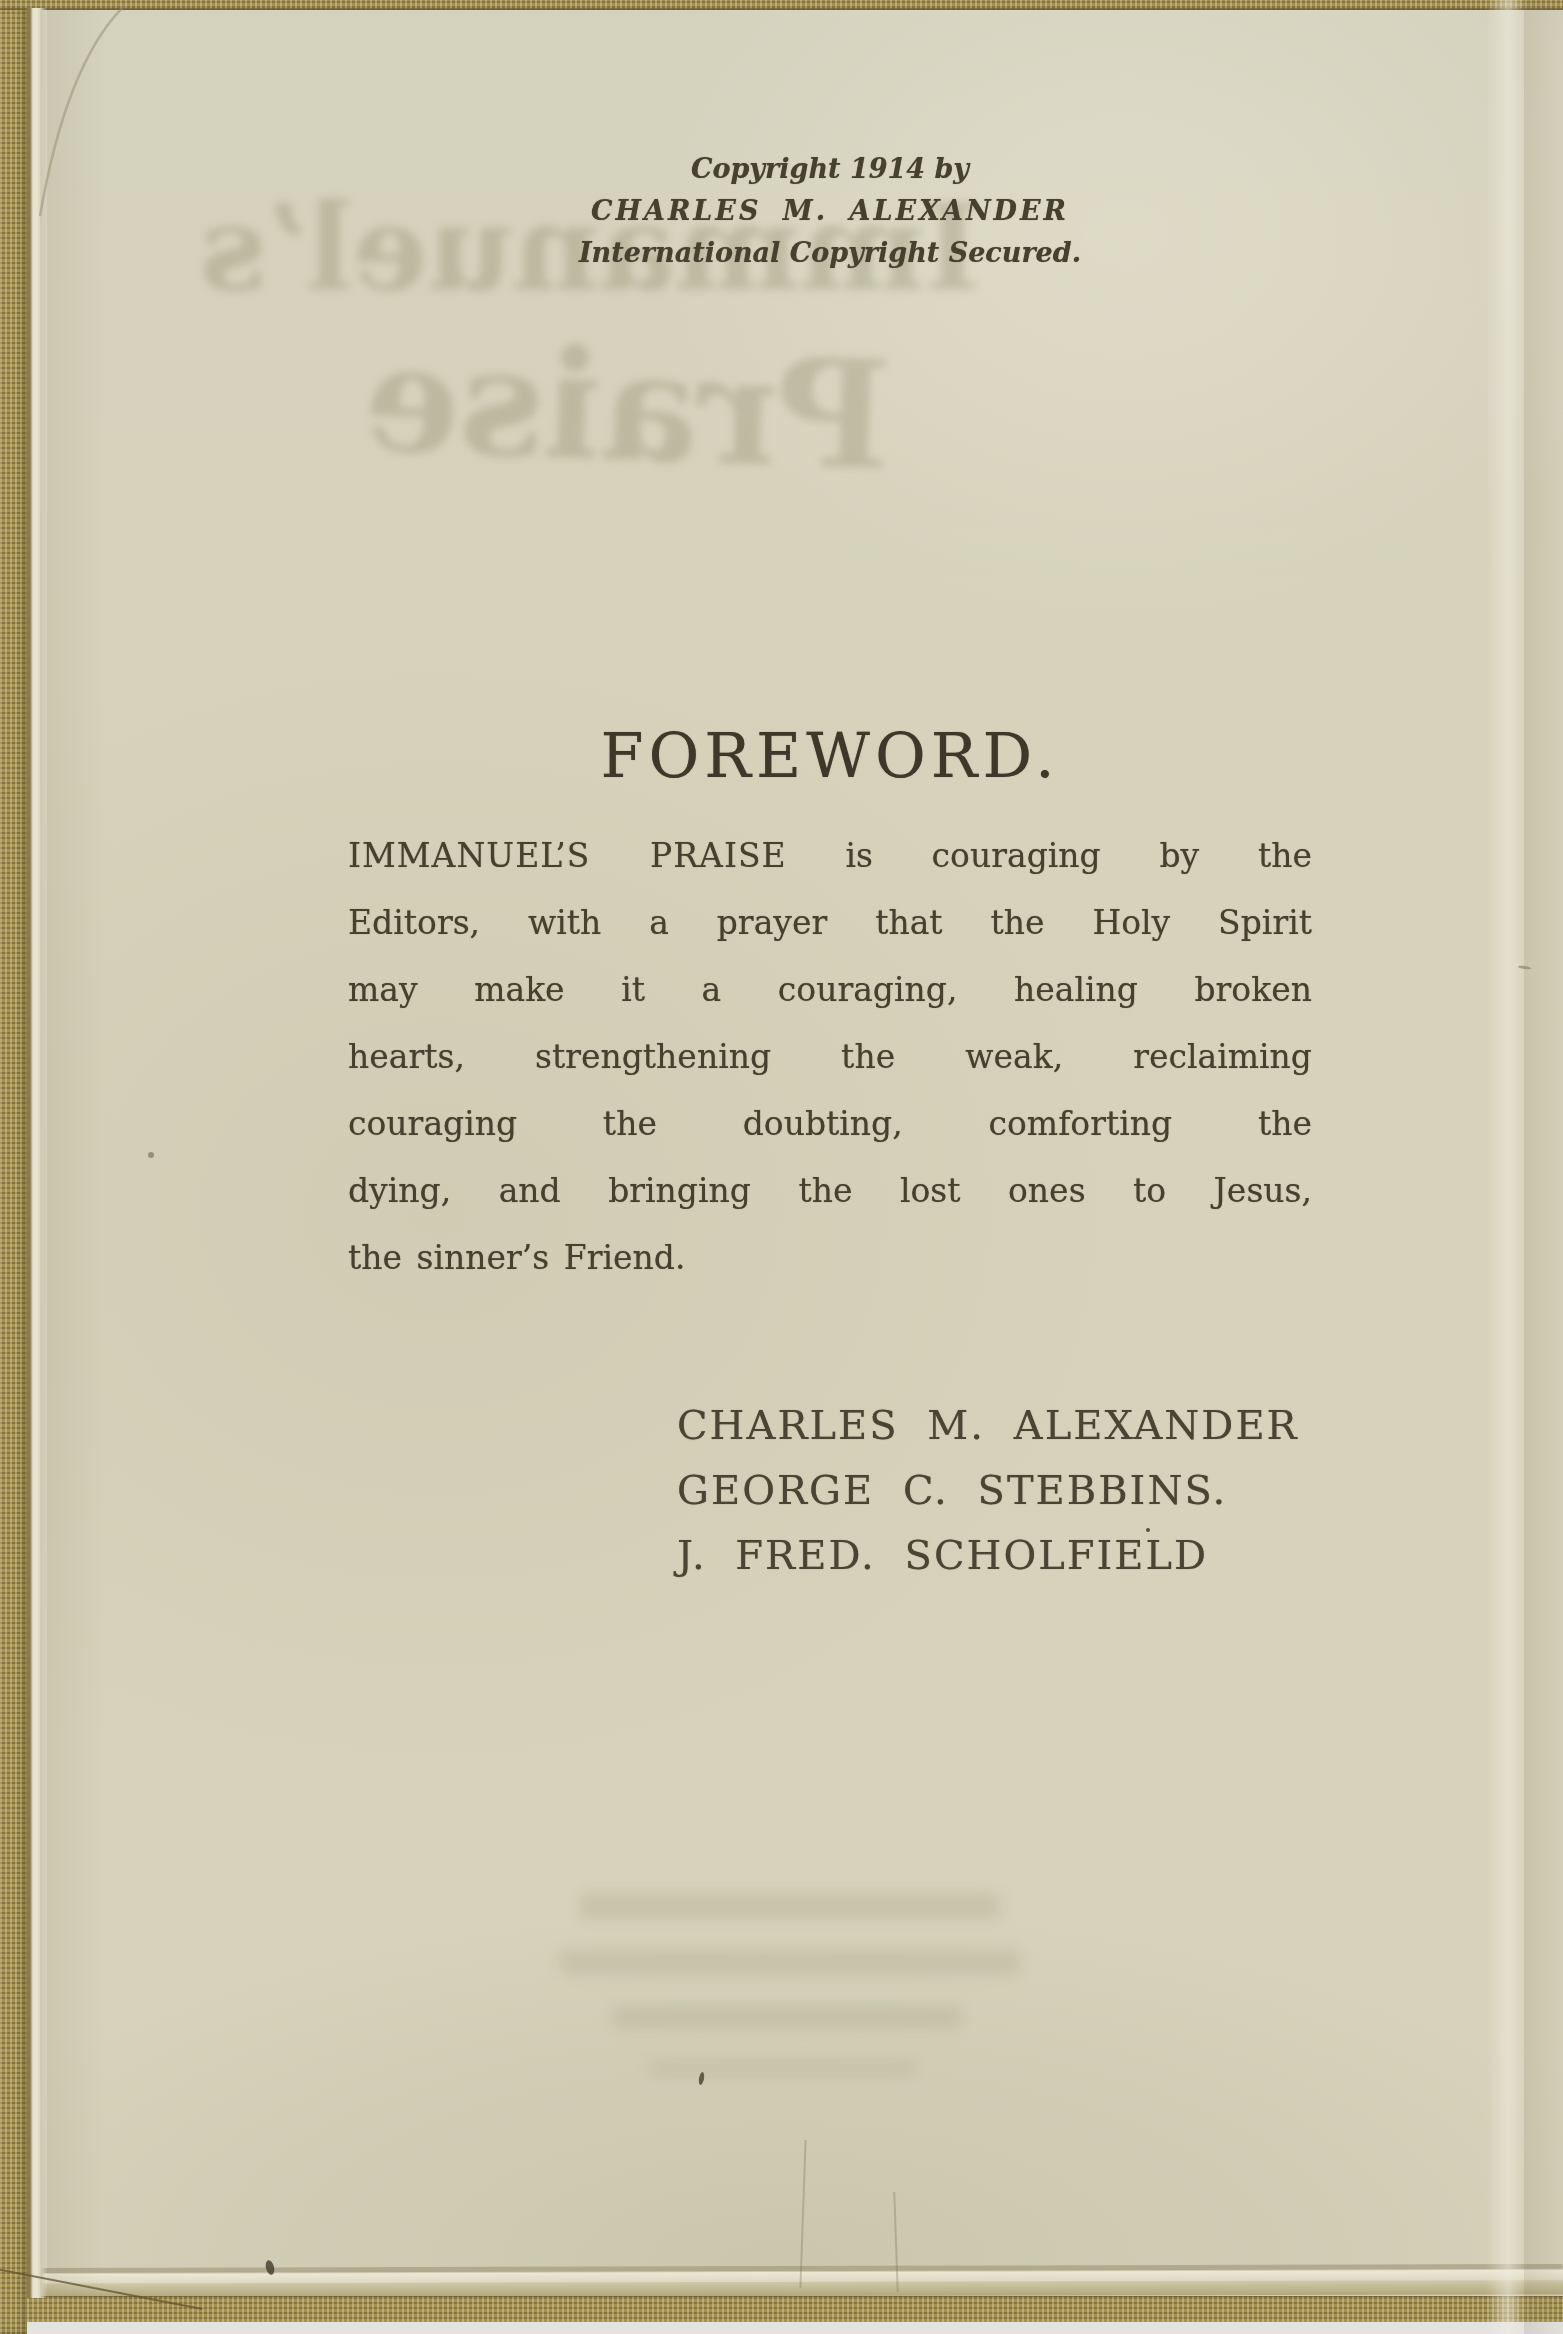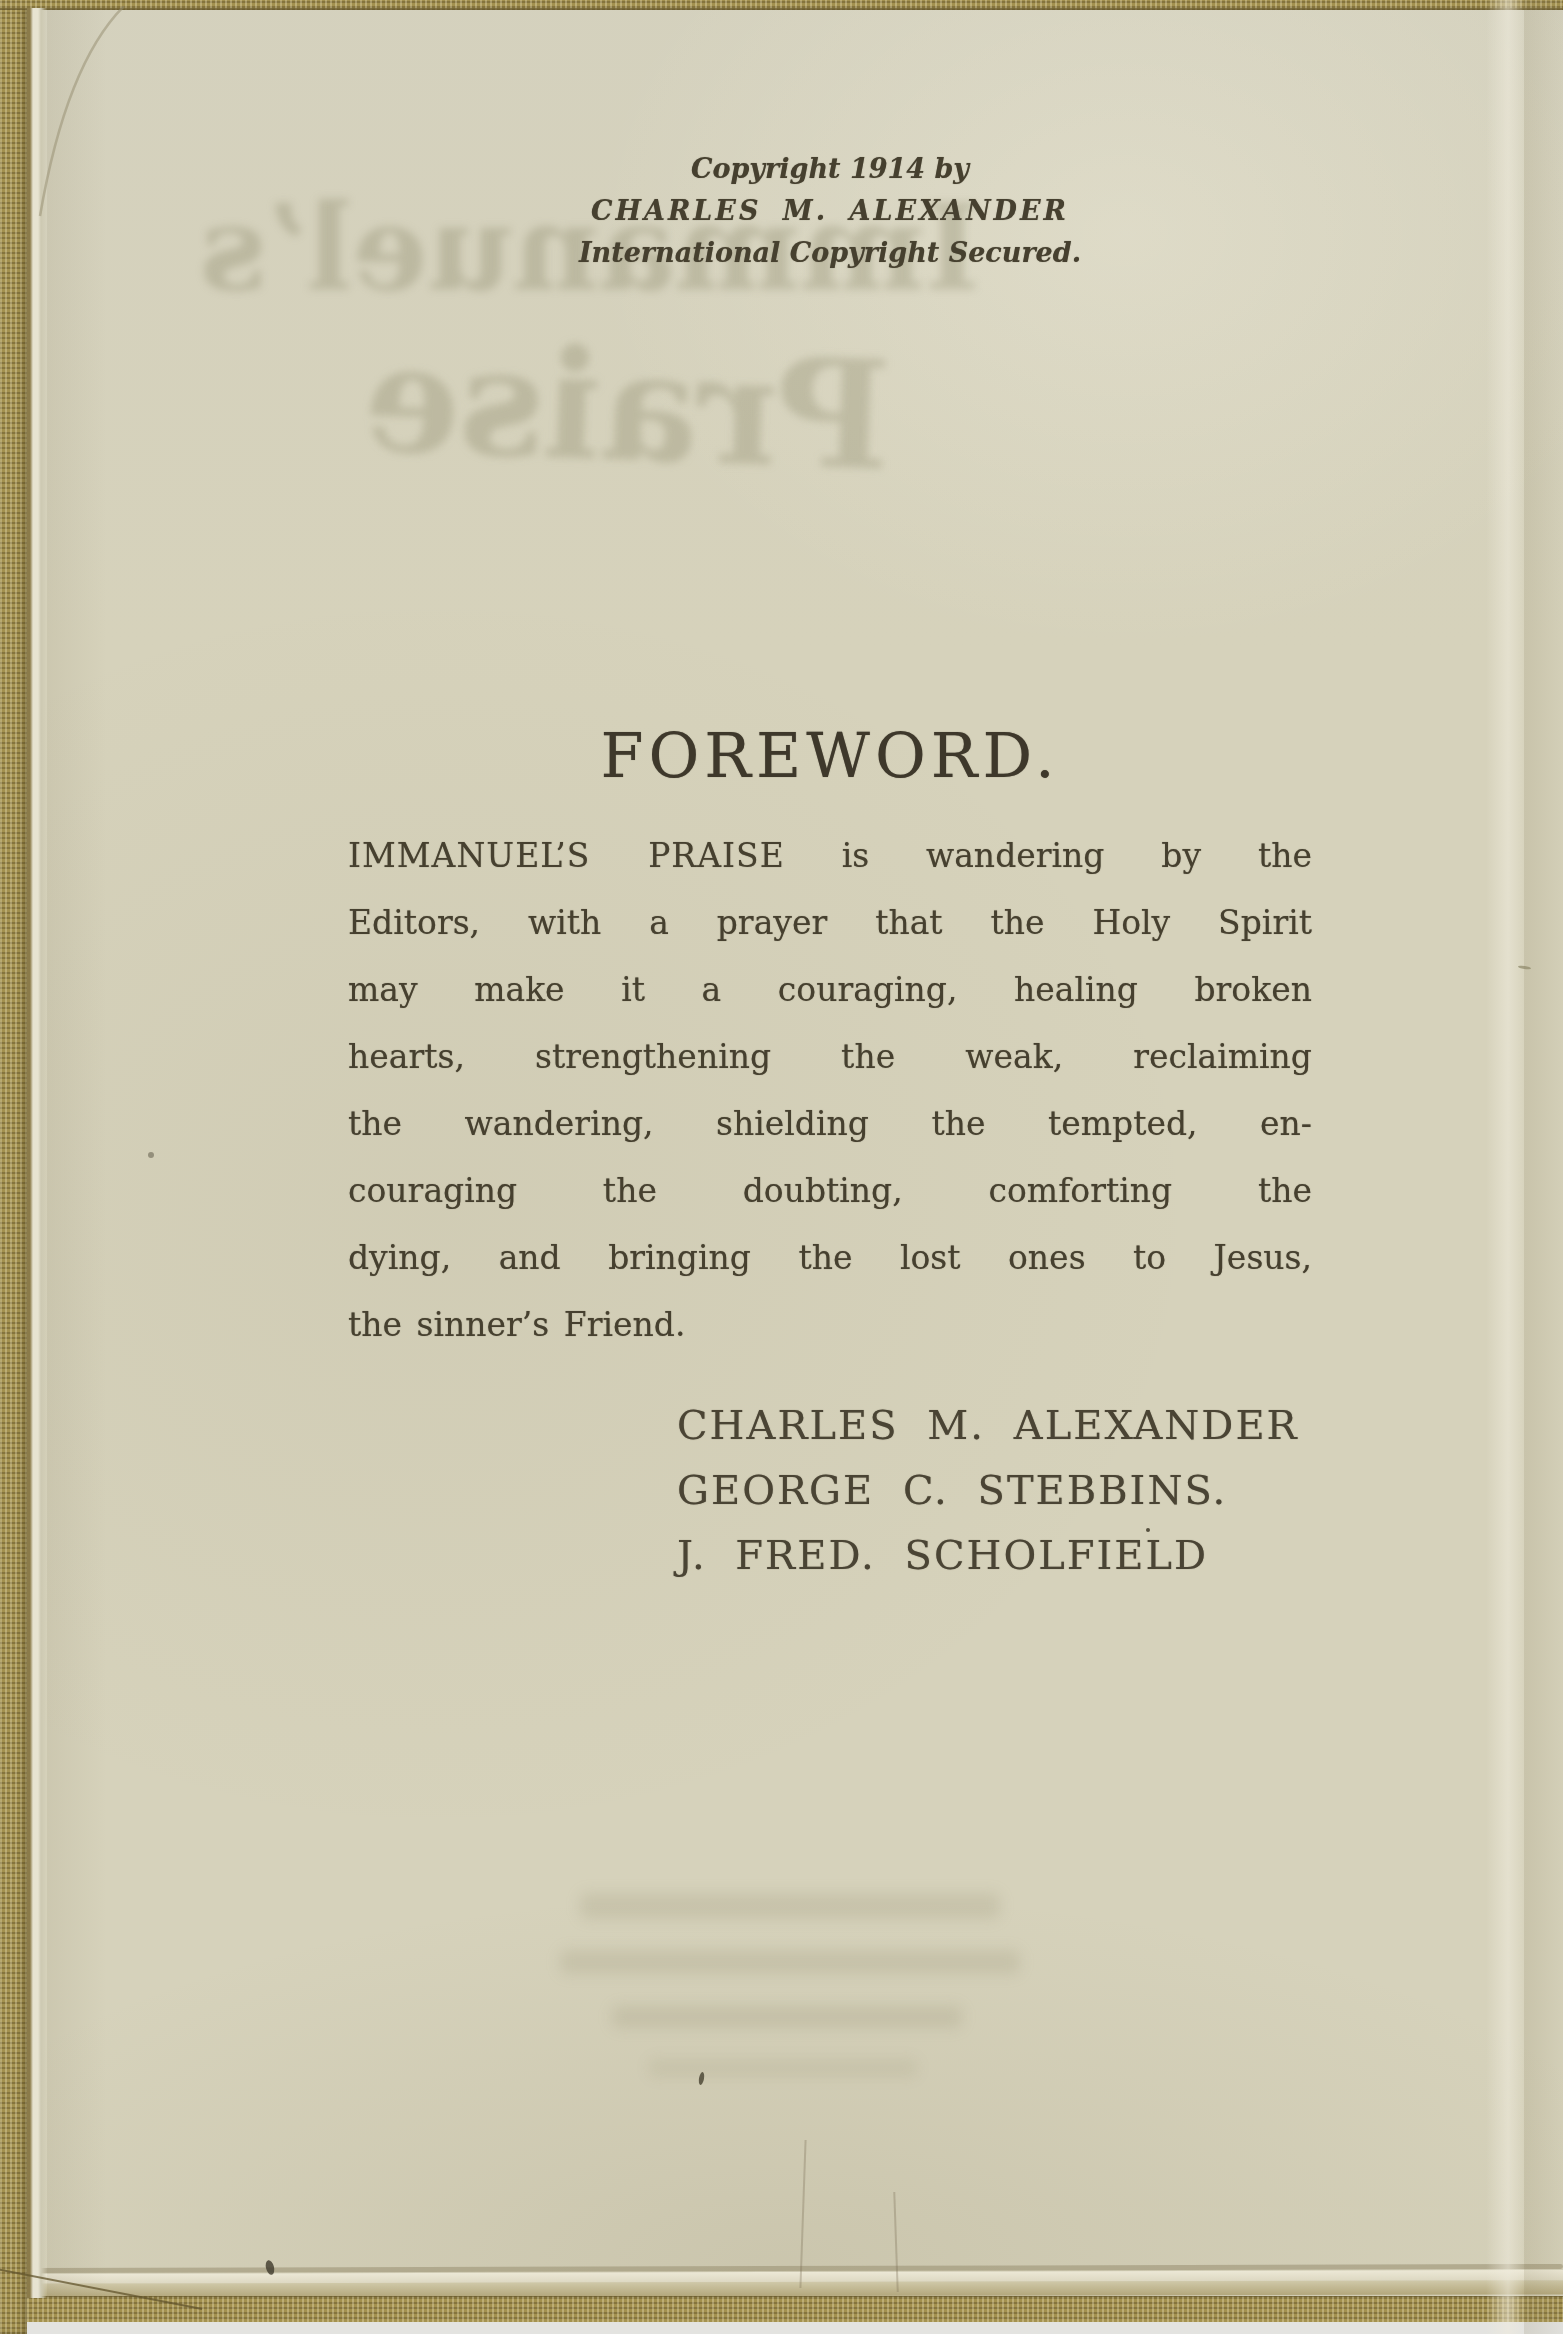--- a/index.html
+++ b/index.html
@@ -89,25 +89,24 @@
 
   <div class="abs copyright print">
     <div>Copyright 1914 by</div>
     <div class="caps">CHARLES M. ALEXANDER</div>
     <div>International Copyright Secured.</div>
   </div>
 
   <div class="abs heading print">FOREWORD.</div>
 
   <div class="abs para print">
-    <div class="jline"><span class="lead-bold">IMMANUEL’S PRAISE</span> <span>is wandering by the</span></div>
+    <div class="jline"><span class="lead-bold">IMMANUEL’S PRAISE</span> <span>is couraging by the</span></div>
     <div class="jline">Editors, with a prayer that the Holy Spirit</div>
     <div class="jline">may make it a couraging, healing broken</div>
     <div class="jline">hearts, strengthening the weak, reclaiming</div>
-    <div class="jline">the wandering, shielding the tempted, en-</div>
     <div class="jline">couraging the doubting, comforting the</div>
     <div class="jline">dying, and bringing the lost ones to Jesus,</div>
     <div class="lline">the sinner’s Friend.</div>
   </div>
 
   <div class="abs sigs print">
     <div>CHARLES M. ALEXANDER</div>
     <div>GEORGE C. STEBBINS.</div>
     <div>J. FRED. SCHOLFIELD</div>
   </div>

